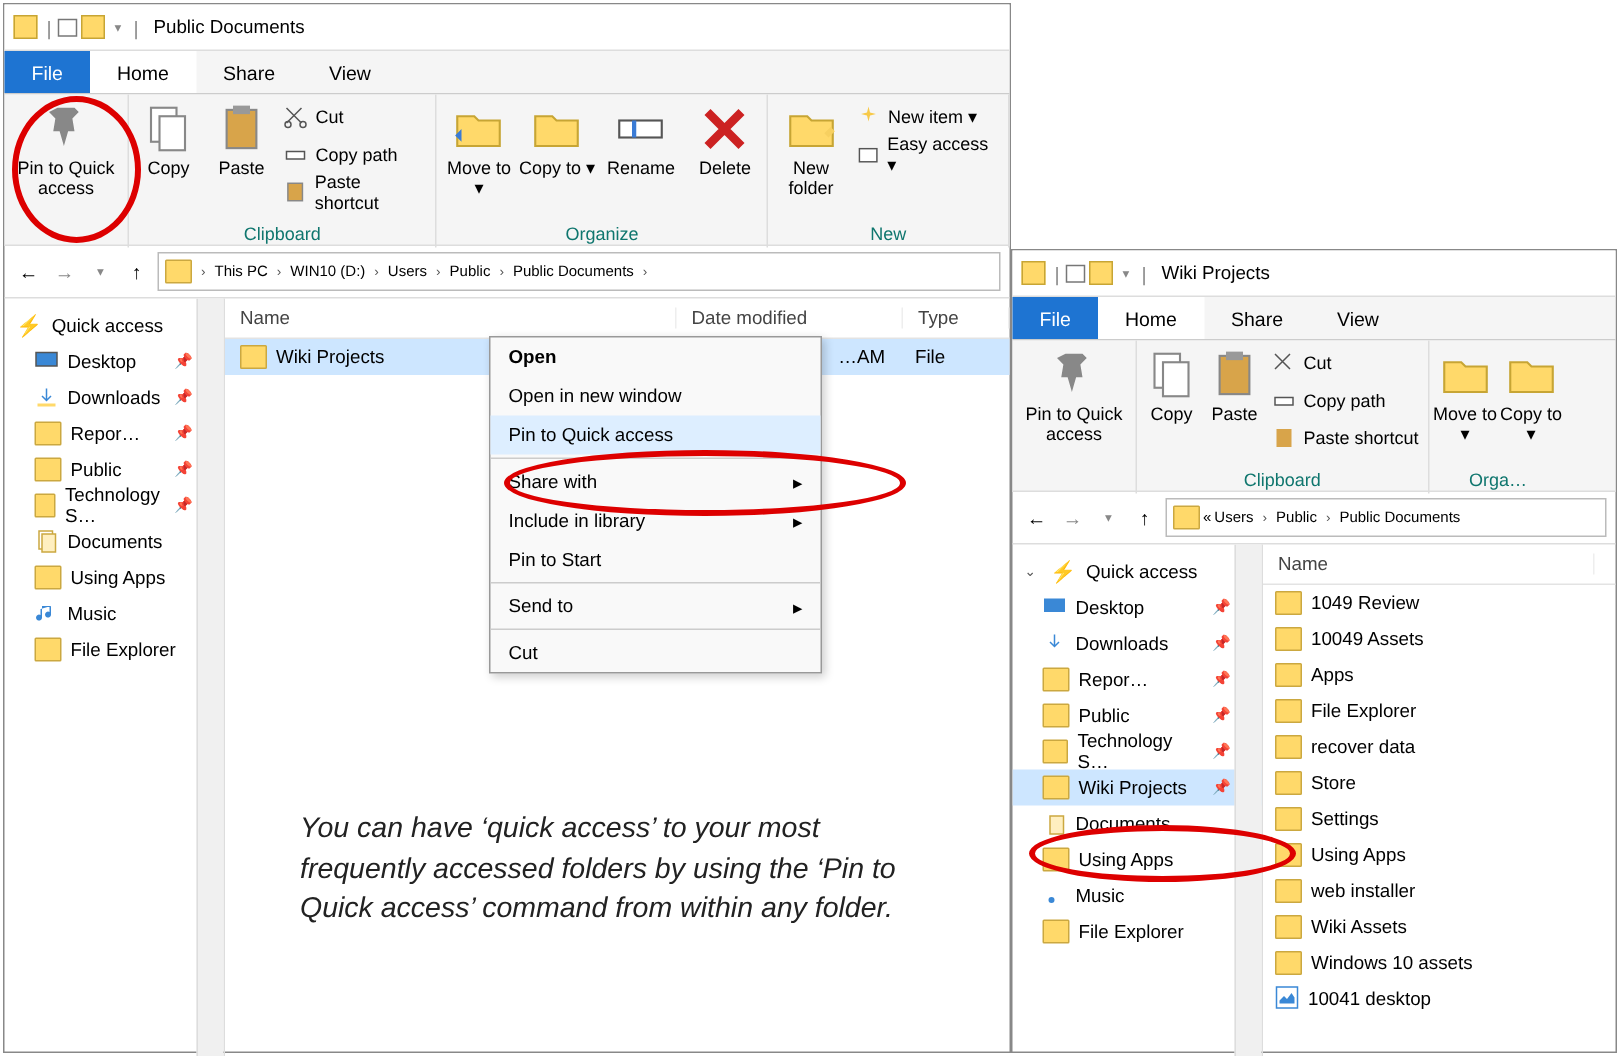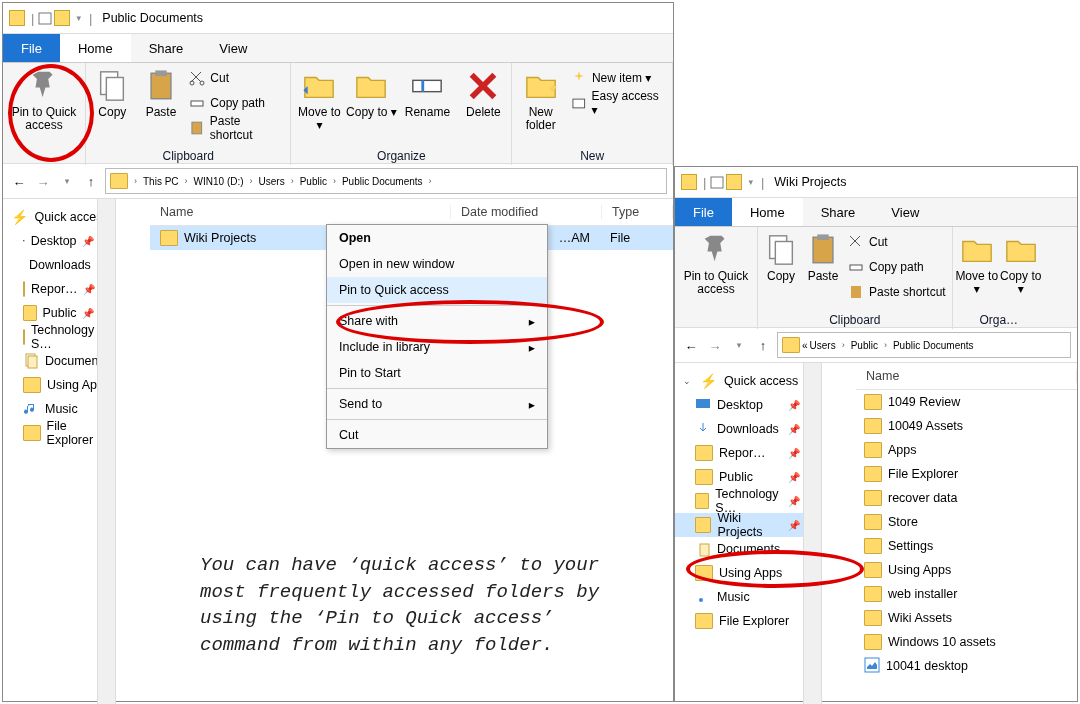--- a/index.html
+++ b/index.html
@@ -8,42 +8,42 @@
 .titlebar .tb-icon{width:14px;height:14px;background:#ffd96a;border:1px solid #c7a534;margin-right:2px;}
 .titlebar .sep{margin:0 4px;color:#888;}
 .titlebar .ttl{margin-left:6px;font-size:12.5px;}
 .tabrow{display:flex;height:28px;align-items:stretch;background:#f5f5f5;border-bottom:1px solid #ccc;}
 .tab{padding:0 18px;display:flex;align-items:center;font-size:13px;cursor:pointer;}
 .tab.file{background:#1e74d2;color:#fff;}
 .tab.active{background:#fff;}
 .ribbon{background:#f5f5f5;display:flex;height:100px;border-bottom:1px solid #ddd;}
 .rbn-group{display:flex;flex-direction:column;border-right:1px solid #ddd;padding:2px 2px 0 2px;height:100%;}
 .rbn-top{display:flex;flex:1;}
-.rbn-label{text-align:center;font-size:12px;color:#0f172a;padding:2px 0;}
+.rbn-label{text-align:center;font-size:12px;color:#0f766e;padding:2px 0;}
 .rbn-big{width:78px;display:flex;flex-direction:column;align-items:center;justify-content:flex-start;padding-top:4px;gap:0;cursor:pointer;}
 .rbn-big svg, .rbn-big .stub{width:34px;height:34px;}
 .rbn-big .lbl{font-size:12px;text-align:center;line-height:13px;margin-top:3px;}
 .rbn-col{display:flex;flex-direction:column;justify-content:flex-start;padding:2px 4px;gap:3px;}
 .rbn-small{display:flex;align-items:center;gap:5px;font-size:12px;cursor:pointer;height:22px;}
 .rbn-small svg{width:16px;height:16px;}
 .navbar{height:34px;display:flex;align-items:center;padding:0 6px;gap:4px;border-bottom:1px solid #ddd;}
 .navbtn{color:#888;width:20px;text-align:center;cursor:pointer;}
 .navbtn.active{color:#000;}
 .addr{display:flex;align-items:center;border:1px solid #bbb;height:24px;flex:1;padding:0 4px;gap:2px;}
 .addr .crumb{display:flex;align-items:center;gap:2px;font-size:10px;}
 .addr .carrot{font-size:9px;color:#555;margin:0 4px;}
 .body{display:flex;height:calc(100% - 30px - 28px - 100px - 34px);}
 .sidebar{width:178px;border-right:1px solid #ddd;overflow:hidden;padding-top:6px;position:relative;}
 .scroll{position:absolute;right:0;top:0;bottom:0;width:17px;background:#f0f0f0;border-left:1px solid #ddd;}
 .tree-item{display:flex;align-items:center;height:24px;padding-left:20px;gap:6px;font-size:12.5px;cursor:pointer;}
 .tree-item.qa{padding-left:8px;font-weight:normal;}
 .tree-item .pin{font-size:10px;color:#777;margin-left:auto;margin-right:20px;}
 .folder-ico{width:16px;height:14px;background:#ffd96a;border:1px solid #cba840;border-radius:1px;}
 .star{color:#ffb400;font-size:14px;}
-.listarea{flex:1;position:relative;margin-left:34px;}
+.listarea{flex:1;position:relative;}
 .cols{display:flex;height:26px;border-bottom:1px solid #e3e3e3;align-items:center;}
 .cols span{font-size:12.5px;color:#444;padding:0 10px;border-right:1px solid #eee;}
 .row{display:flex;height:24px;align-items:center;cursor:pointer;}
 .row.sel{background:#cde6ff;}
 .row .cell{padding:0 10px;display:flex;align-items:center;gap:6px;font-size:12.5px;}
 .ctxmenu{position:absolute;background:#f9f9f9;border:1px solid #999;box-shadow:2px 2px 6px rgba(0,0,0,.2);width:220px;}
 .ctxmenu .mi{height:26px;display:flex;align-items:center;padding:0 12px;font-size:12.5px;cursor:pointer;justify-content:space-between;}
 .ctxmenu .mi.bold{font-weight:bold;}
 .ctxmenu hr{border:none;border-top:1px solid #ccc;margin:2px 0;}
 .ring{position:absolute;border:4px solid #d00;border-radius:50%;pointer-events:none;}
@@ -318,21 +318,21 @@
           </div>
       </div>
     </div>
   </div>
 </div>
 
 <div class="ring" style="left:8px;top:64px;width:78px;height:90px;"></div>
 
 <div class="ring" style="left:336px;top:300px;width:260px;height:36px;border-radius:50%/50%;"></div>
 
-<div class="caption" style="left:200px;top:552px;font-family:Liberation Mono, monospace;">You can have ‘quick access’ to your most frequently accessed folders by using the ‘Pin to Quick access’ command from within any folder.</div>
+<div class="caption" style="left:200px;top:540px;">You can have ‘quick access’ to your most frequently accessed folders by using the ‘Pin to Quick access’ command from within any folder.</div>
 
 <div class="window" style="left:674px;top:166px;width:404px;height:536px;">
   <div class="titlebar">
     <div class="tb-icon"></div>
     <span class="sep">|</span>
     <svg class="small-icon" viewBox="0 0 16 16">
         <rect x="1" y="3" width="12" height="11" fill="#fff" stroke="#777"></rect>
       </svg>
     <div class="tb-icon"></div>
     <span class="sep" style="font-size:9px;">▾</span>

